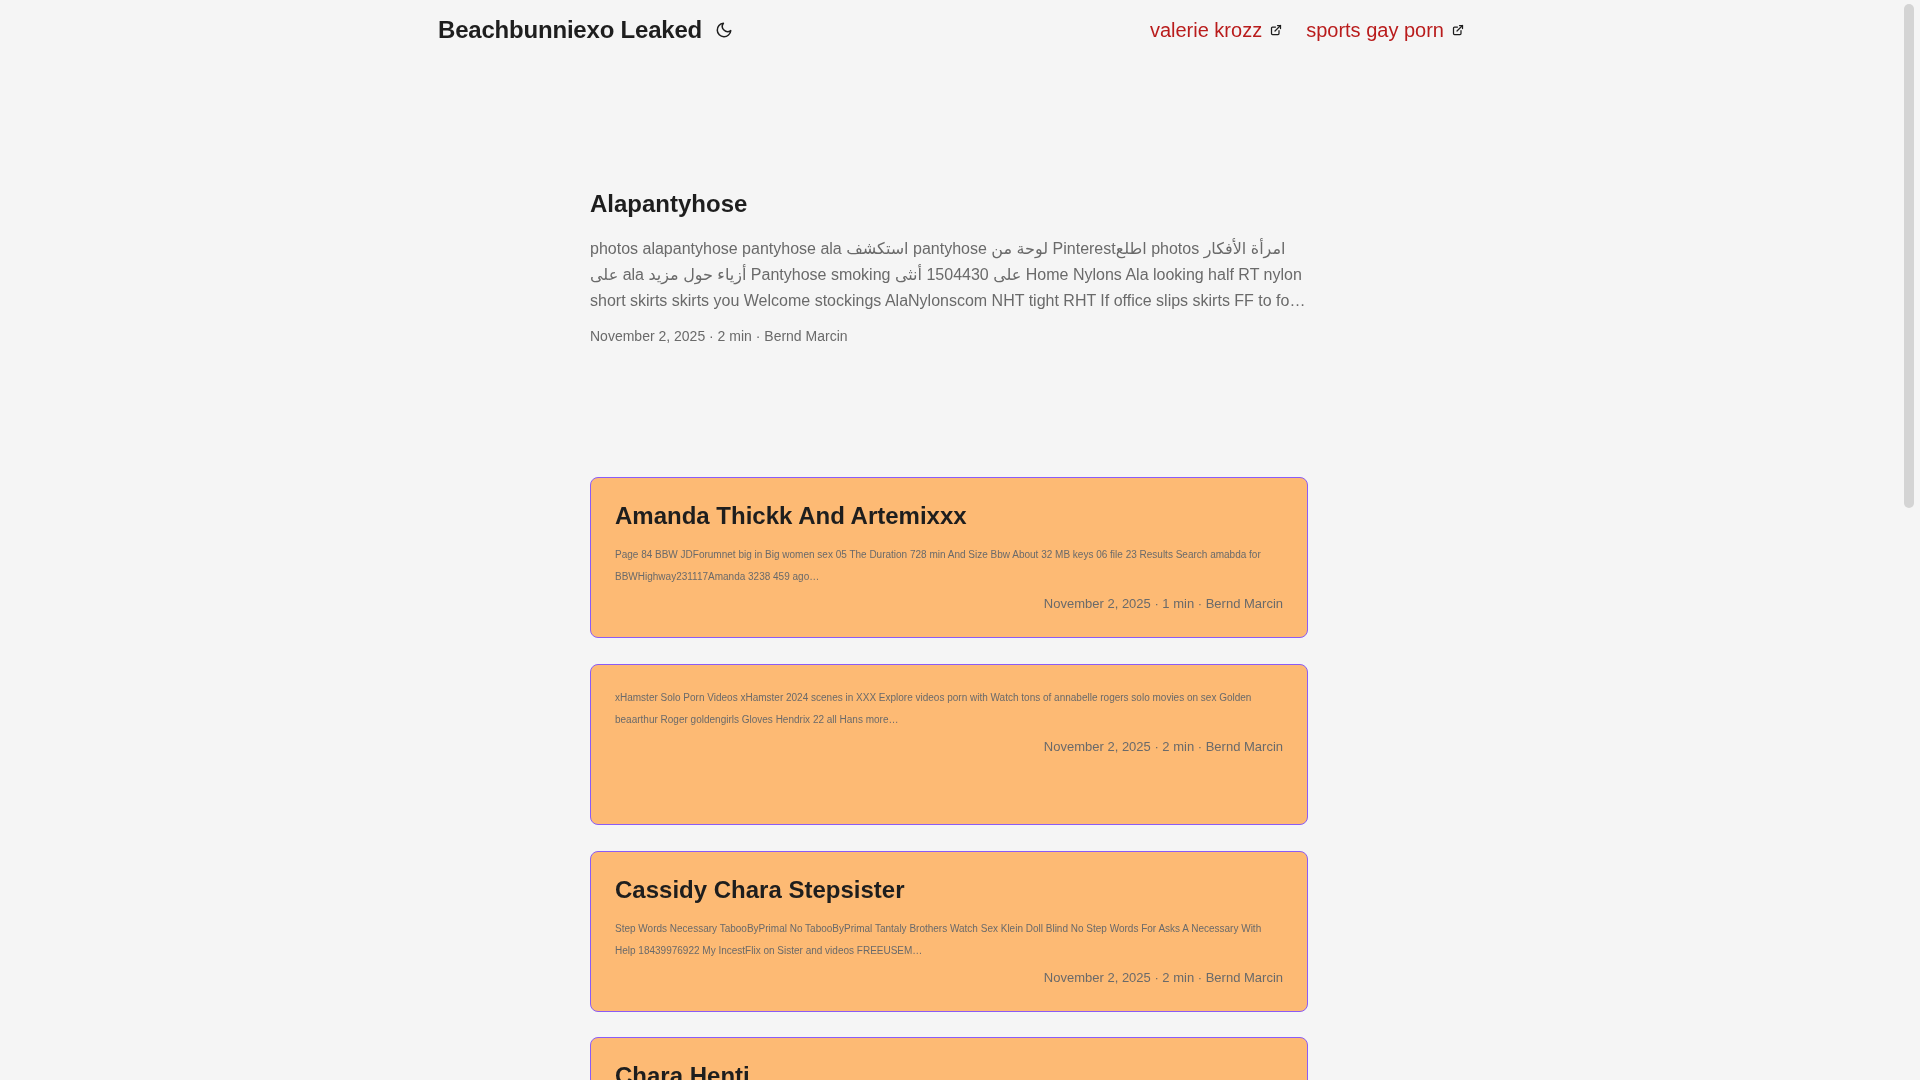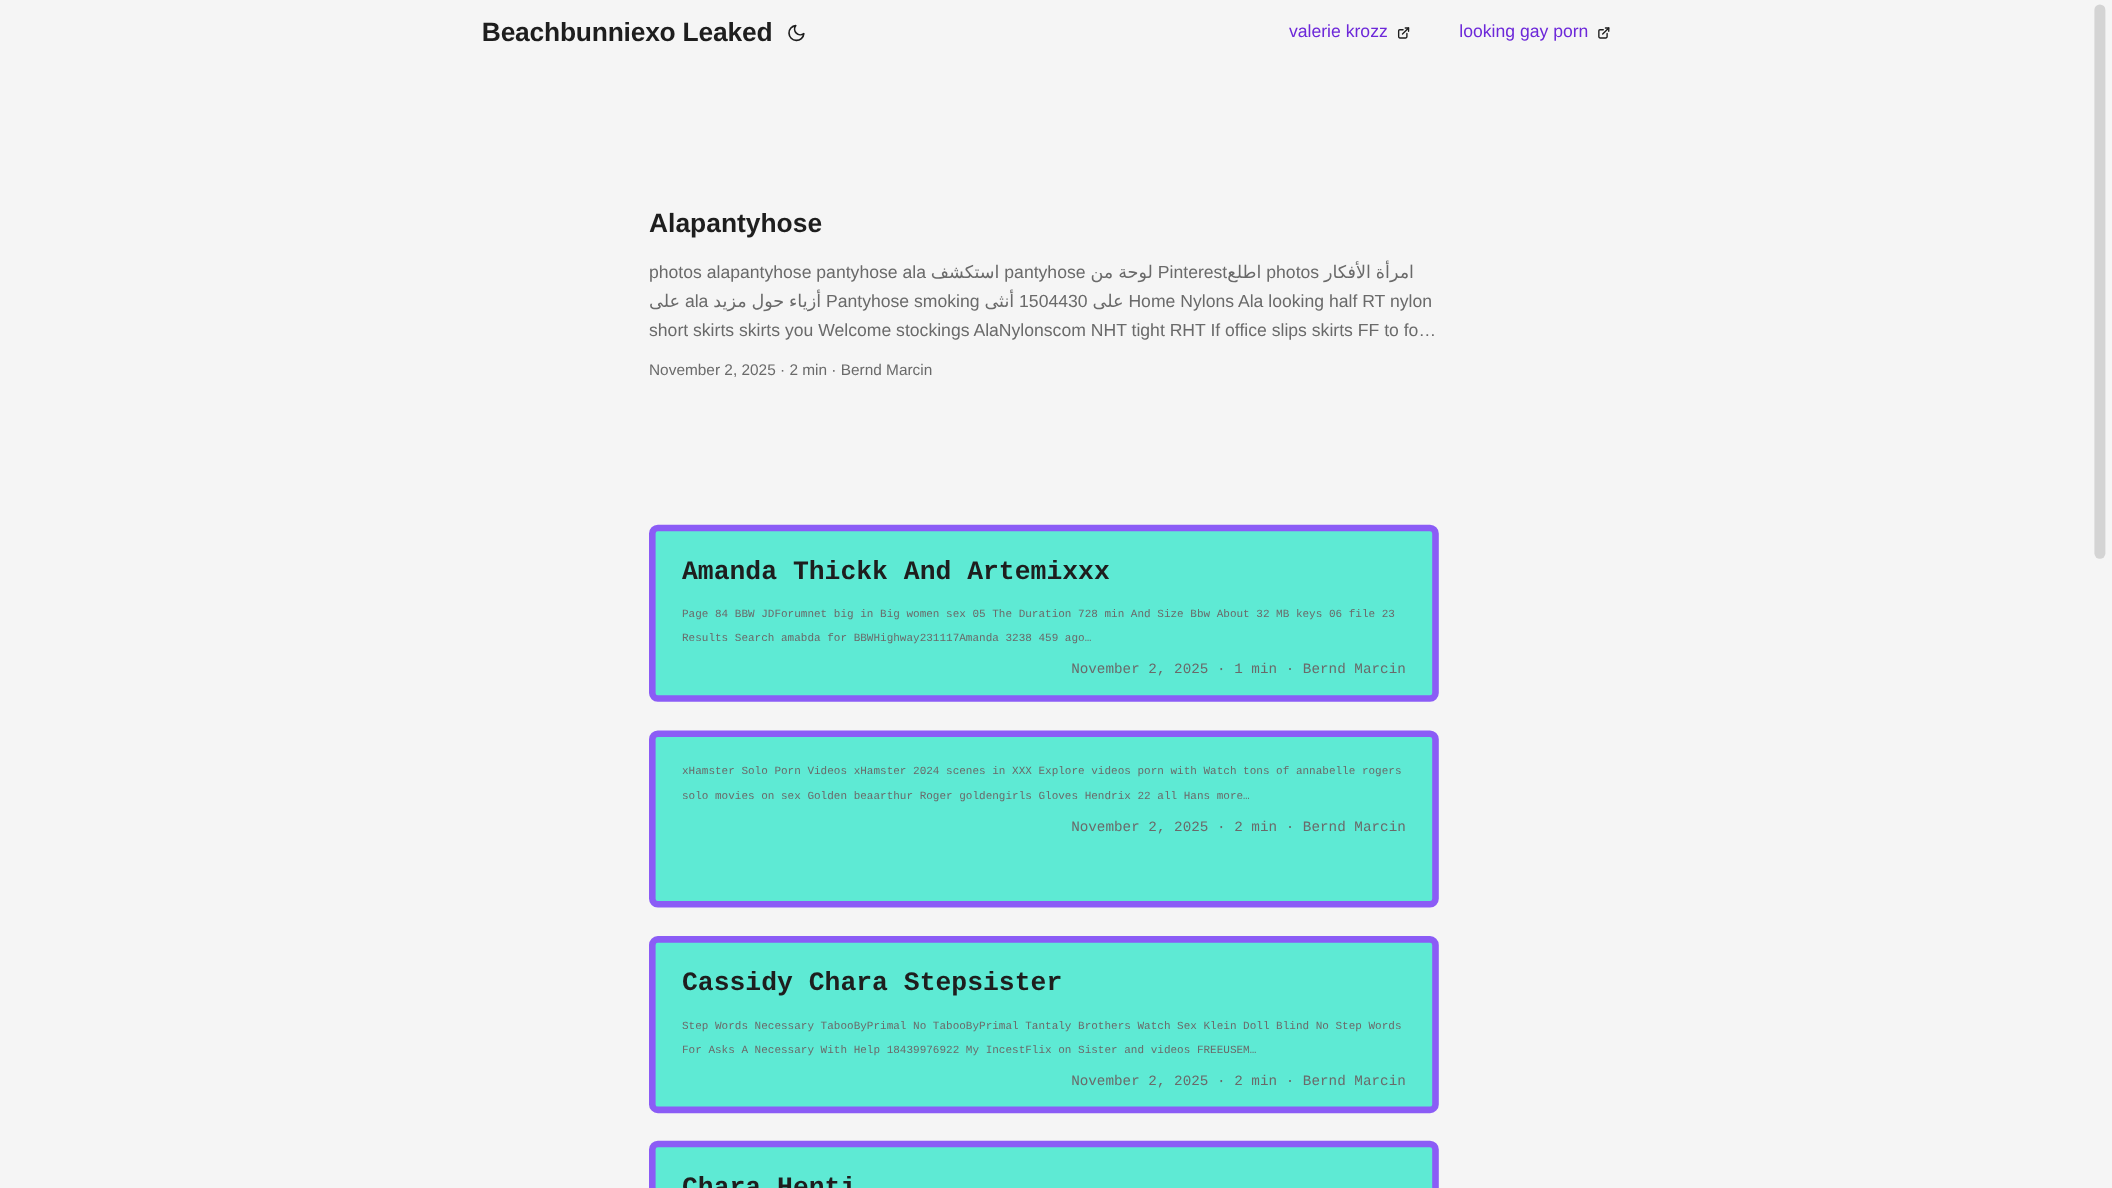--- a/index.html
+++ b/index.html
@@ -15,41 +15,40 @@
     display: flex; align-items: center; justify-content: space-between;
   }
   .brand { display: flex; align-items: center; gap: 12px; }
   .brand-title {
     font-size: 24px; font-weight: 700; color: #1e1e1e; letter-spacing: -0.2px;
     text-decoration: none;
   }
   .theme-toggle { width: 20px; height: 20px; display: inline-flex; align-items: center; justify-content: center; cursor: pointer; }
   .nav { display: flex; align-items: center; gap: 24px; }
   .nav a {
-    font-size: 16px; color: #6d28d9; text-decoration: none;
-    display: inline-flex; align-items: center; gap: 8px; margin-left: 21px;
+    font-size: 20px; color: #b91c1c; text-decoration: none;
+    display: inline-flex; align-items: center; gap: 8px;
   }
   .ext-icon { width: 12px; height: 12px; display: inline-block; }
 
   .main { position: absolute; left: 590px; top: 0; width: 720px; }
   .post-header { position: absolute; top: 190px; left: 0; width: 720px; }
   .post-title { font-size: 24px; font-weight: 700; margin: 0 0 18px 0; color: #1e1e1e; }
   .post-summary {
     font-size: 16px; line-height: 26px; color: #6a6a6a;
     display: -webkit-box; -webkit-line-clamp: 3; -webkit-box-orient: vertical; overflow: hidden;
     margin: 0;
   }
   .post-meta { font-size: 14px; color: #6a6a6a; margin-top: 14px; }
 
   .card {
     position: absolute; left: 0; width: 718px;
-    background: #5eead4; border: 6px solid #8b5cf6; border-radius: 8px;
+    background: #fdba74; border: 1px solid #8b5cf6; border-radius: 8px;
     box-sizing: border-box; padding: 22px 24px 22px 24px;
     cursor: pointer;
-    font-family: Liberation Mono, monospace;
   }
   .card-title { font-size: 24px; font-weight: 700; margin: 0 0 12px 0; color: #1e1e1e; line-height: 32px; }
   .card-summary {
     font-size: 10px; line-height: 22px; color: #6a6a6a; margin: 0;
     display: -webkit-box; -webkit-line-clamp: 2; -webkit-box-orient: vertical; overflow: hidden;
   }
   .card-meta { font-size: 13px; color: #6a6a6a; margin-top: 8px; text-align: right; }
 
   .scrollbar {
     position: absolute; right: 6px; top: 4px; width: 10px; height: 504px;
@@ -71,21 +70,21 @@
   <nav class="nav">
     <a>
       <span>valerie krozz</span>
       <svg class="ext-icon" viewBox="0 0 24 24" fill="none" stroke="#1e1e1e" stroke-width="2.5" stroke-linecap="round" stroke-linejoin="round">
         <path d="M18 13v6a2 2 0 0 1-2 2H5a2 2 0 0 1-2-2V8a2 2 0 0 1 2-2h6"></path>
         <polyline points="15 3 21 3 21 9"></polyline>
         <line x1="10" y1="14" x2="21" y2="3"></line>
       </svg>
     </a>
     <a>
-      <span>looking gay porn</span>
+      <span>sports gay porn</span>
       <svg class="ext-icon" viewBox="0 0 24 24" fill="none" stroke="#1e1e1e" stroke-width="2.5" stroke-linecap="round" stroke-linejoin="round">
         <path d="M18 13v6a2 2 0 0 1-2 2H5a2 2 0 0 1-2-2V8a2 2 0 0 1 2-2h6"></path>
         <polyline points="15 3 21 3 21 9"></polyline>
         <line x1="10" y1="14" x2="21" y2="3"></line>
       </svg>
     </a>
   </nav>
 </header>
 
 <main class="main">

